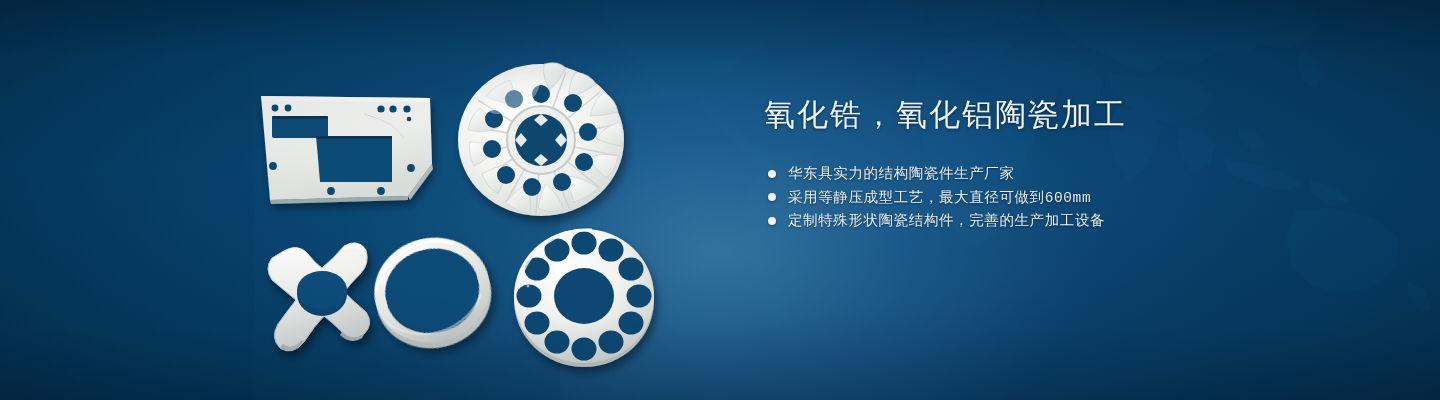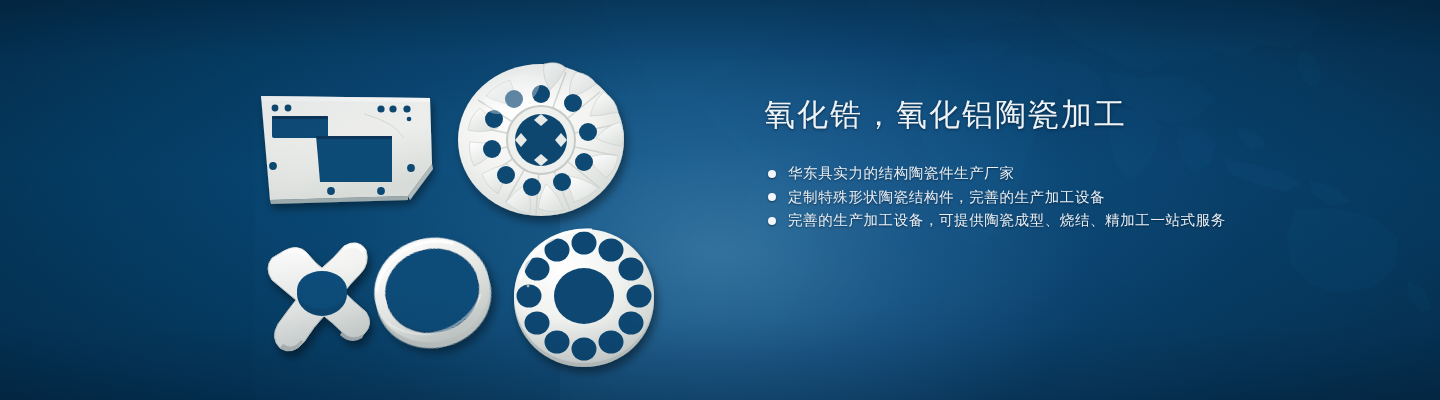--- a/index.html
+++ b/index.html
@@ -466,22 +466,22 @@
   <div class="copy">
     <h1 class="headline">氧化锆，氧化铝陶瓷加工</h1>
 
     <ul class="bullets">
       <li>
         <span class="dot"></span>
         <span class="bullet-text">华东具实力的结构陶瓷件生产厂家</span>
       </li>
       <li>
         <span class="dot"></span>
-        <span class="bullet-text">定制特殊形状陶瓷结构件，完善的生产加工设备</span>
+        <span class="bullet-text">采用等静压成型工艺，最大直径可做到600mm</span>
       </li>
       <li>
         <span class="dot"></span>
-        <span class="bullet-text">完善的生产加工设备，可提供陶瓷成型、烧结、精加工一站式服务</span>
+        <span class="bullet-text">定制特殊形状陶瓷结构件，完善的生产加工设备</span>
       </li>
     </ul>
   </div>
 
 </div>
 
 </body></html>

